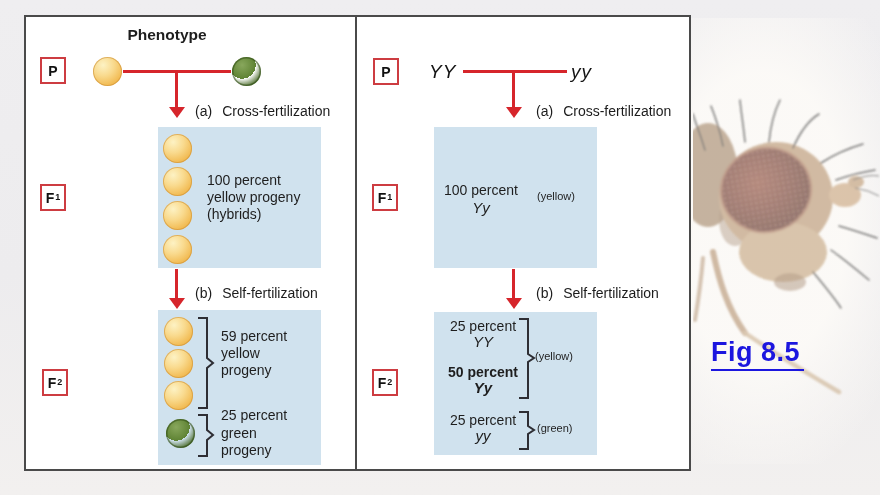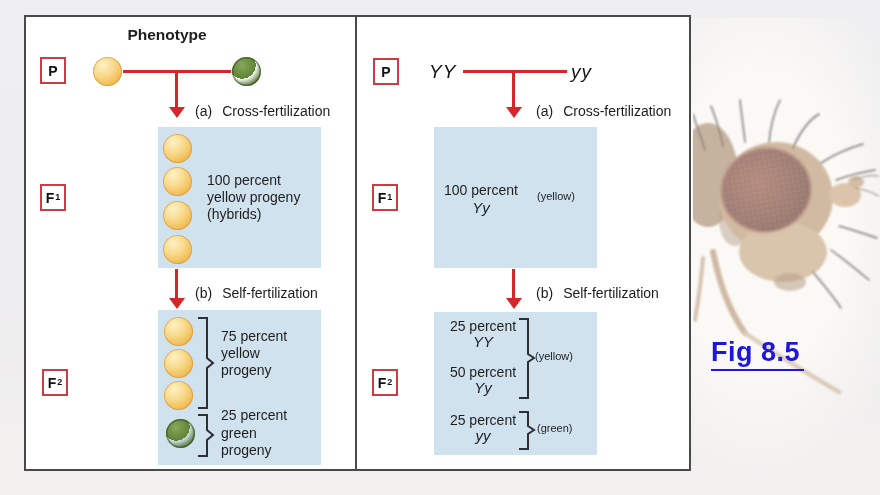--- a/index.html
+++ b/index.html
@@ -141,21 +141,21 @@
   </div>
 
   <div class="abs bluebox" style="left:158px;top:310px;width:163px;height:155px;"></div>
   <div class="abs pea yellow" style="left:164px;top:317px;"></div>
   <div class="abs pea yellow" style="left:164px;top:349px;"></div>
   <div class="abs pea yellow" style="left:164px;top:381px;"></div>
   <svg class="abs bracket" style="left:197px;top:317px;" width="20" height="92" viewBox="0 0 20 92">
     <path d="M1,1 H10 V41 L16,46 L10,51 V91 H1"></path>
   </svg>
   <div class="abs txt" style="left:221px;top:328px;">
-    <div>75 percent</div>
+    <div>59 percent</div>
     <div>yellow</div>
     <div>progeny</div>
   </div>
   <div class="abs pea green" style="left:166px;top:419px;"></div>
   <svg class="abs bracket" style="left:197px;top:414px;" width="20" height="43" viewBox="0 0 20 43">
     <path d="M1,1 H10 V16 L16,21 L10,26 V42 H1"></path>
   </svg>
   <div class="abs txt green-block" style="left:221px;top:407px;">
     <div>25 percent</div>
     <div>green</div>
@@ -195,21 +195,21 @@
   <div class="abs steprow" style="left:536px;top:285px;">
     <span>(b)</span>
     <span>Self-fertilization</span>
   </div>
 
   <div class="abs bluebox" style="left:434px;top:312px;width:163px;height:143px;"></div>
   <div class="abs f2row" style="left:437px;top:318px;">
     <div class="l1">25 percent</div>
     <div class="l2">YY</div>
   </div>
-  <div class="abs f2row" style="left:437px;top:364px;">
+  <div class="abs f2row" style="left:437px;top:364px;font-weight:bold;">
     <div class="l1">50 percent</div>
     <div class="l2">Yy</div>
   </div>
   <div class="abs f2row" style="left:437px;top:412px;">
     <div class="l1">25 percent</div>
     <div class="l2">yy</div>
   </div>
   <svg class="abs bracket" style="left:518px;top:318px;" width="20" height="81" viewBox="0 0 20 81">
     <path d="M1,1 H10 V36 L16,40 L10,44 V80 H1"></path>
   </svg>

